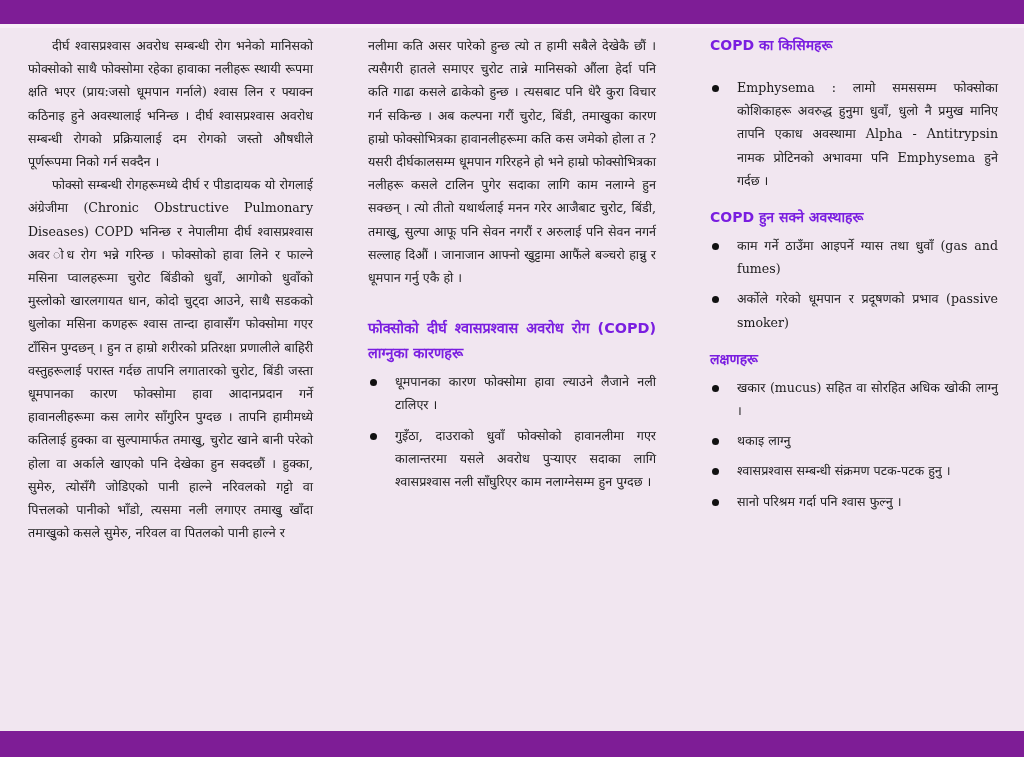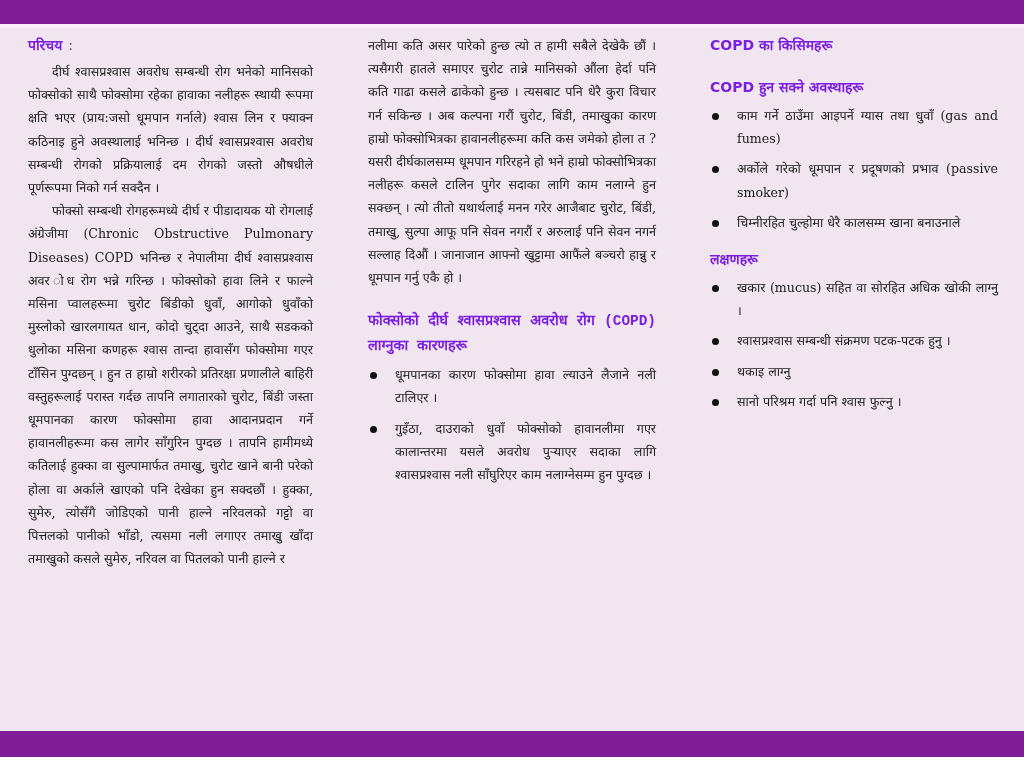--- a/index.html
+++ b/index.html
@@ -51,25 +51,24 @@
     font-size: 14px;
     line-height: 22px;
     margin: 0 0 4px 0;
   }
   .heading .colon {
     color: #555;
     font-weight: normal;
     margin-left: 6px;
   }
   .heading-mid {
-    margin-top: 20px;
+    margin-top: 27px;
     line-height: 25px;
     font-size: 14.4px;
     text-align: justify;
-    font-family: Liberation Mono, monospace;
   }
   .heading-right { margin-top: 0; margin-bottom: 20px; }
   .heading-right2 { margin-top: 14px; margin-bottom: 6px; }
 
   p {
     margin: 0;
     text-indent: 24px;
   }
   p.noindent { text-indent: 0; }
 
@@ -95,50 +94,47 @@
     background: #111;
   }
 </style>
 </head>
 <body>
 
 <div class="top-bar"></div>
 <div class="top-band"></div>
 
 <section class="col col-left">
-  <h2 class="heading">
-    <span>परिचय</span><span class="colon">:</span>
-  </h2>
   <p>दीर्घ श्वासप्रश्वास अवरोध सम्बन्धी रोग भनेको मानिसको फोक्सोको साथै फोक्सोमा रहेका हावाका नलीहरू स्थायी रूपमा क्षति भएर (प्राय:जसो धूमपान गर्नाले) श्वास लिन र फ्याक्न कठिनाइ हुने अवस्थालाई भनिन्छ । दीर्घ श्वासप्रश्वास अवरोध सम्बन्धी रोगको प्रक्रियालाई दम रोगको जस्तो औषधीले पूर्णरूपमा निको गर्न सक्दैन ।</p>
   <p>फोक्सो सम्बन्धी रोगहरूमध्ये दीर्घ र पीडादायक यो रोगलाई अंग्रेजीमा (Chronic Obstructive Pulmonary Diseases) COPD भनिन्छ र नेपालीमा दीर्घ श्वासप्रश्वास अवर ोध रोग भन्ने गरिन्छ । फोक्सोको हावा लिने र फाल्ने मसिना प्वालहरूमा चुरोट बिंडीको धुवाँ, आगोको धुवाँको मुस्लोको खारलगायत धान, कोदो चुट्दा आउने, साथै सडकको धुलोका मसिना कणहरू श्वास तान्दा हावासँग फोक्सोमा गएर टाँसिन पुग्दछन् । हुन त हाम्रो शरीरको प्रतिरक्षा प्रणालीले बाहिरी वस्तुहरूलाई परास्त गर्दछ तापनि लगातारको चुरोट, बिंडी जस्ता धूमपानका कारण फोक्सोमा हावा आदानप्रदान गर्ने हावानलीहरूमा कस लागेर साँगुरिन पुग्दछ । तापनि हामीमध्ये कतिलाई हुक्का वा सुल्पामार्फत तमाखु, चुरोट खाने बानी परेको होला वा अर्काले खाएको पनि देखेका हुन सक्दछौं । हुक्का, सुमेरु, त्योसँगै जोडिएको पानी हाल्ने नरिवलको गट्टो वा पित्तलको पानीको भाँडो, त्यसमा नली लगाएर तमाखु खाँदा तमाखुको कसले सुमेरु, नरिवल वा पितलको पानी हाल्ने र</p>
 </section>
 
 <section class="col col-mid">
   <p class="noindent">नलीमा कति असर पारेको हुन्छ त्यो त हामी सबैले देखेकै छौं । त्यसैगरी हातले समाएर चुरोट तान्ने मानिसको औंला हेर्दा पनि कति गाढा कसले ढाकेको हुन्छ । त्यसबाट पनि धेरै कुरा विचार गर्न सकिन्छ । अब कल्पना गरौं चुरोट, बिंडी, तमाखुका कारण हाम्रो फोक्सोभित्रका हावानलीहरूमा कति कस जमेको होला त ? यसरी दीर्घकालसम्म धूमपान गरिरहने हो भने हाम्रो फोक्सोभित्रका नलीहरू कसले टालिन पुगेर सदाका लागि काम नलाग्ने हुन सक्छन् । त्यो तीतो यथार्थलाई मनन गरेर आजैबाट चुरोट, बिंडी, तमाखु, सुल्पा आफू पनि सेवन नगरौं र अरुलाई पनि सेवन नगर्न सल्लाह दिऔं । जानाजान आफ्नो खुट्टामा आफैंले बञ्चरो हान्नु र धूमपान गर्नु एकै हो ।</p>
   <h2 class="heading heading-mid">फोक्सोको दीर्घ श्वासप्रश्वास अवरोध रोग (COPD) लाग्नुका कारणहरू</h2>
   <ul class="bullets">
     <li><span>धूमपानका कारण फोक्सोमा हावा ल्याउने लैजाने नली टालिएर ।</span></li>
     <li><span>गुइँठा, दाउराको धुवाँ फोक्सोको हावानलीमा गएर कालान्तरमा यसले अवरोध पुऱ्याएर सदाका लागि श्वासप्रश्वास नली साँघुरिएर काम नलाग्नेसम्म हुन पुग्दछ ।</span></li>
   </ul>
 </section>
 
 <section class="col col-right">
   <h2 class="heading heading-right">COPD का किसिमहरू</h2>
   <ul class="bullets">
+    <li><span>Emphysema : लामो समससम्म फोक्सोका कोशिकाहरू अवरुद्ध हुनुमा धुवाँ, धुलो नै प्रमुख मानिए तापनि एकाध अवस्थामा Alpha - Antitrypsin नामक प्रोटिनको अभावमा पनि Emphysema हुने गर्दछ ।</span></li>
   </ul>
 
   <h2 class="heading heading-right2">COPD हुन सक्ने अवस्थाहरू</h2>
   <ul class="bullets">
     <li><span>काम गर्ने ठाउँमा आइपर्ने ग्यास तथा धुवाँ (gas and fumes)</span></li>
     <li><span>अर्कोले गरेको धूमपान र प्रदूषणको प्रभाव (passive smoker)</span></li>
-    <li><span>चिम्नीरहित चुल्होमा धेरै कालसम्म खाना बनाउनाले</span></li>
   </ul>
 
   <h2 class="heading heading-right2">लक्षणहरू</h2>
   <ul class="bullets">
     <li><span>खकार (mucus) सहित वा सोरहित अधिक खोकी लाग्नु ।</span></li>
+    <li><span>थकाइ लाग्नु</span></li>
     <li><span>श्वासप्रश्वास सम्बन्धी संक्रमण पटक-पटक हुनु ।</span></li>
-    <li><span>थकाइ लाग्नु</span></li>
     <li><span>सानो परिश्रम गर्दा पनि श्वास फुल्नु ।</span></li>
   </ul>
 </section>
 
 <div class="bottom-bar"></div>
 
 </body></html>

